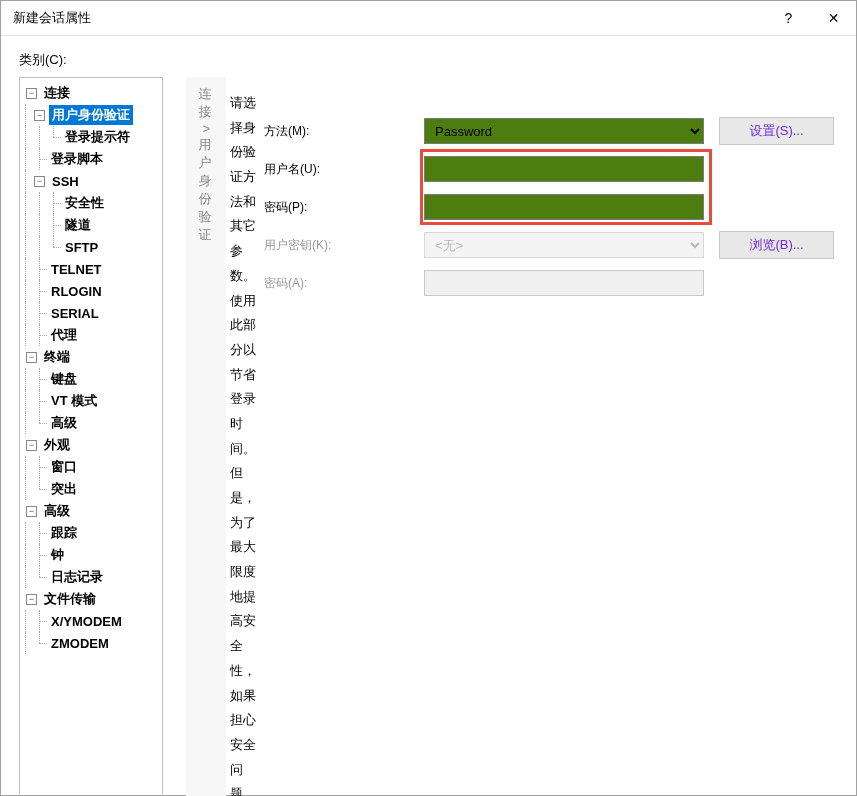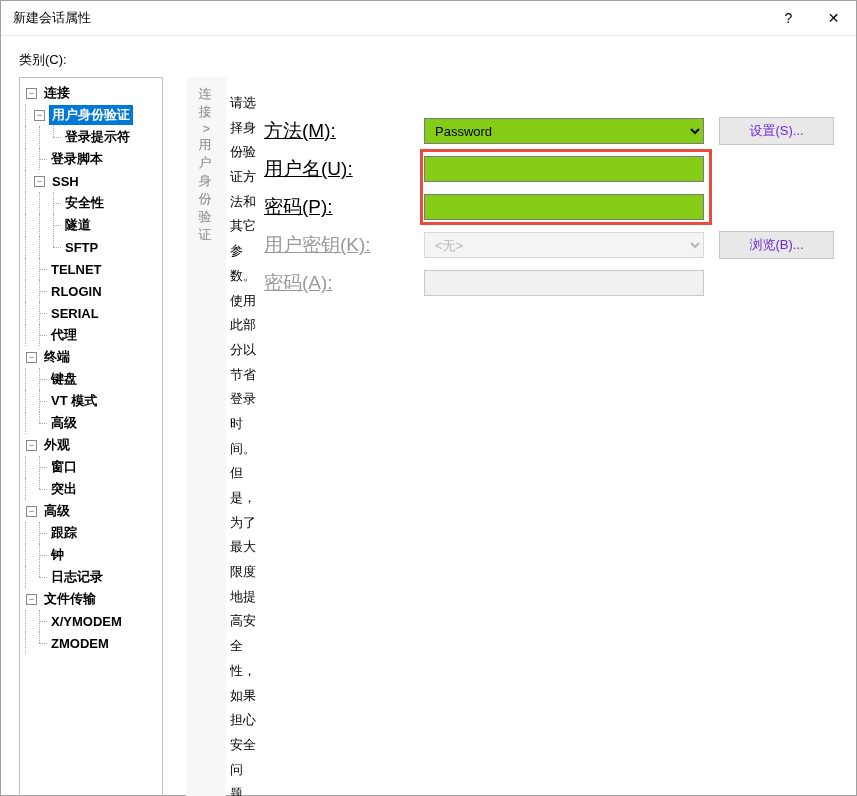--- a/index.html
+++ b/index.html
@@ -149,38 +149,37 @@
     margin: 40px 4px 0 4px;
   }
   .form-row {
     display: flex;
     align-items: center;
     margin-bottom: 10px;
     height: 28px;
   }
   .form-row .lbl {
     width: 160px;
-    font-size: 19px;
-    text-decoration: underline;
+    font-size: 12px;
   }
   .form-row .lbl.disabled { color: #9a9a9a; }
   .form-row .ctrl {
     width: 280px;
   }
   .form-row .side {
     flex: 1;
     display: flex;
     justify-content: flex-end;
     padding-left: 15px;
   }
   select.win, input.win {
     width: 100%;
     height: 26px;
     border: 1px solid #7a7a7a;
-    background: #84cc16;
+    background: #4d7c0f;
     font: inherit;
     padding: 0 6px;
   }
   select.win { padding-right: 20px; }
   input.win:disabled, select.win:disabled {
     background: #f0f0f0;
     color: #9a9a9a;
     border-color: #c8c8c8;
   }
   .side .btn {

